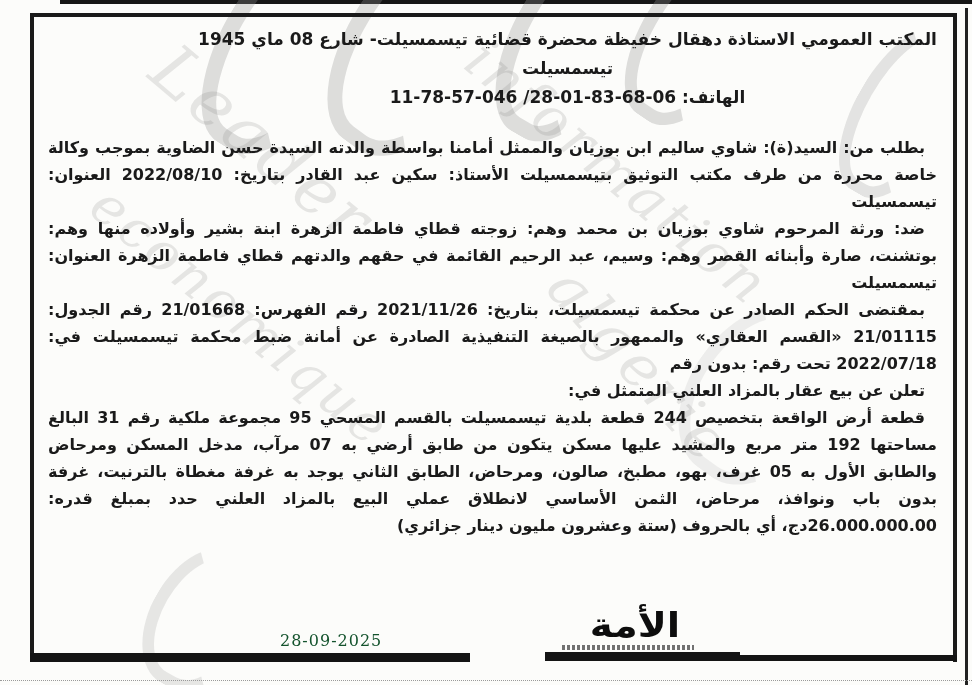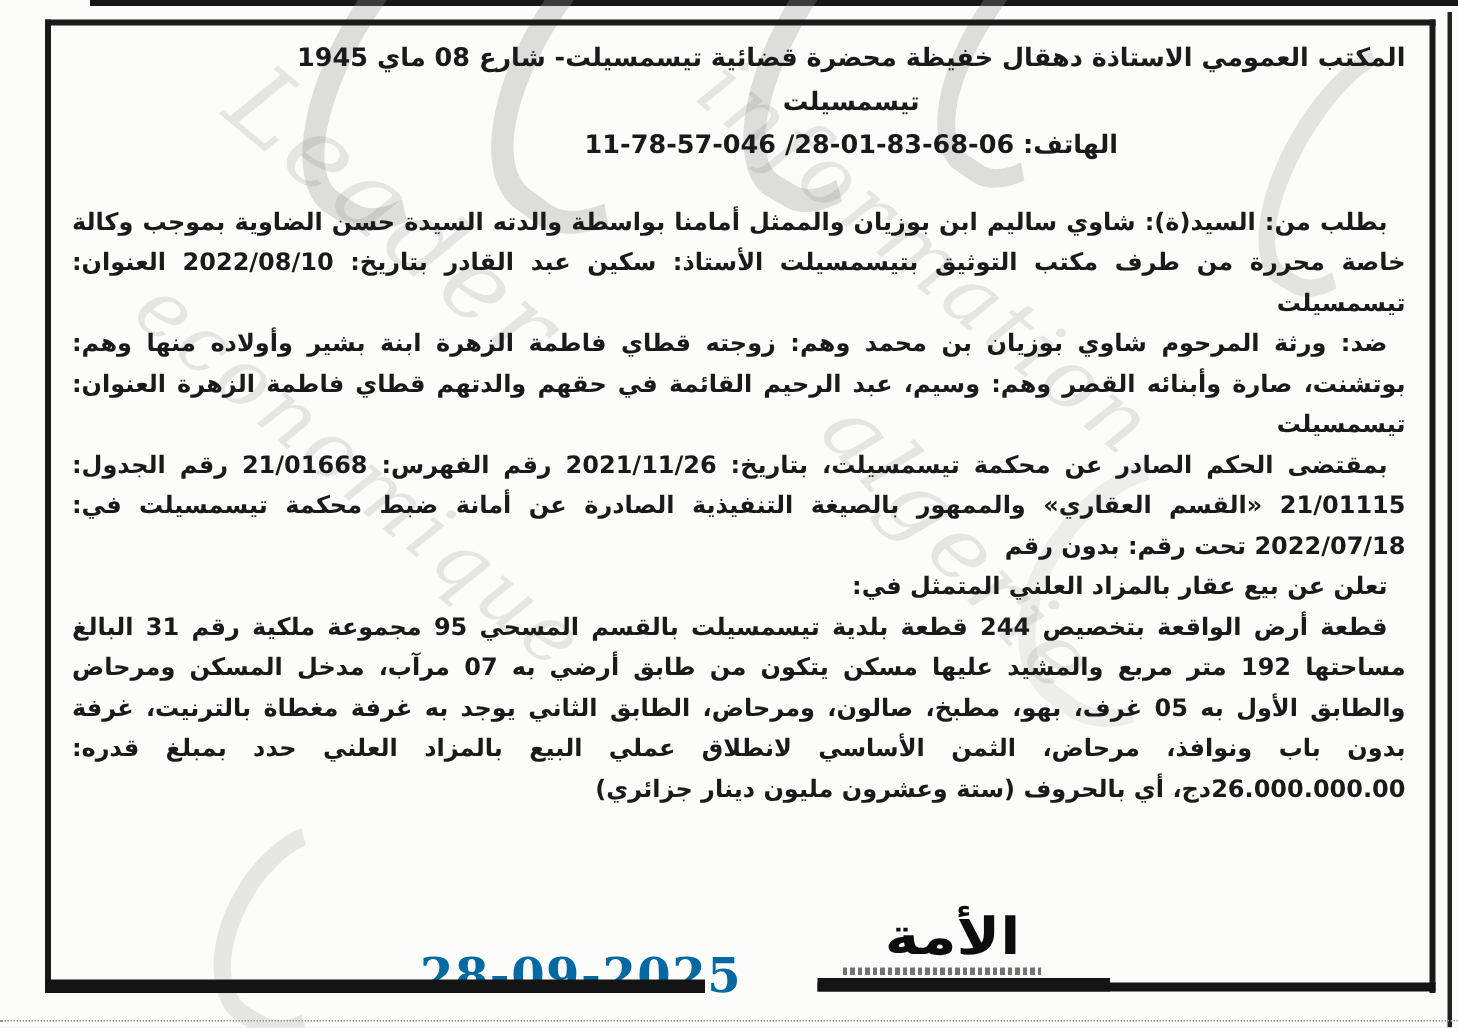--- a/index.html
+++ b/index.html
@@ -46,22 +46,22 @@
     padding: 8px 16px 0 14px;
     direction: rtl;
   }
   .office-header { text-align:center; margin-left:150px; font-weight:bold; font-size:17px; line-height:29px; }
   .title-block   { text-align:center; margin-left:215px; margin-top:12px; font-size:17.5px; line-height:28px; margin-bottom:22px; }
   .body-text { font-size:16px; line-height:27px; font-weight:600; }
   .para { text-align:justify; text-indent:12px; }
   
   .stamp-date {
     position:absolute; z-index:3; left:280px; top:631px;
-    font-family:"DejaVu Serif", serif; font-weight:bold; font-size:32px; letter-spacing:1px;
-    color:#0369a1;
+    font-family:"DejaVu Serif", serif; font-weight:normal; font-size:16px; letter-spacing:1px;
+    color:#14532d;
   }
   .newspaper-logo {
     position:absolute; z-index:3; left:560px; top:607px; width:150px; text-align:center;
     font-weight:bold; font-size:34px; line-height:36px; color:#0d0d0d;
     transform:scaleX(1.15); transform-origin:center;
     font-family:"DejaVu Sans", sans-serif;
   }
   .logo-tagline {
     position:absolute; z-index:3; left:562px; top:645px; width:132px; height:5px;
     background: repeating-linear-gradient(90deg,#444 0 3px,#fff 3px 5px);

